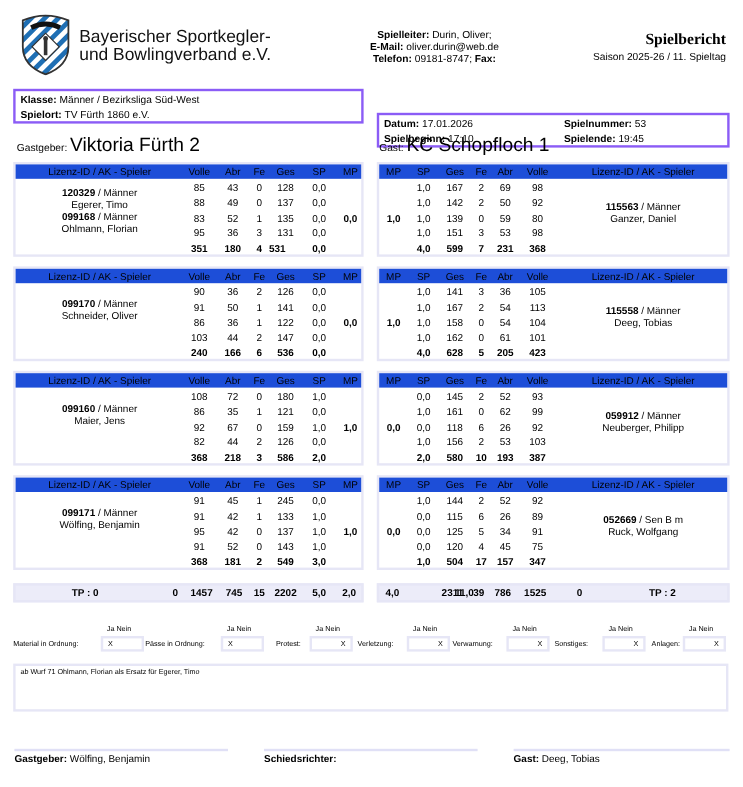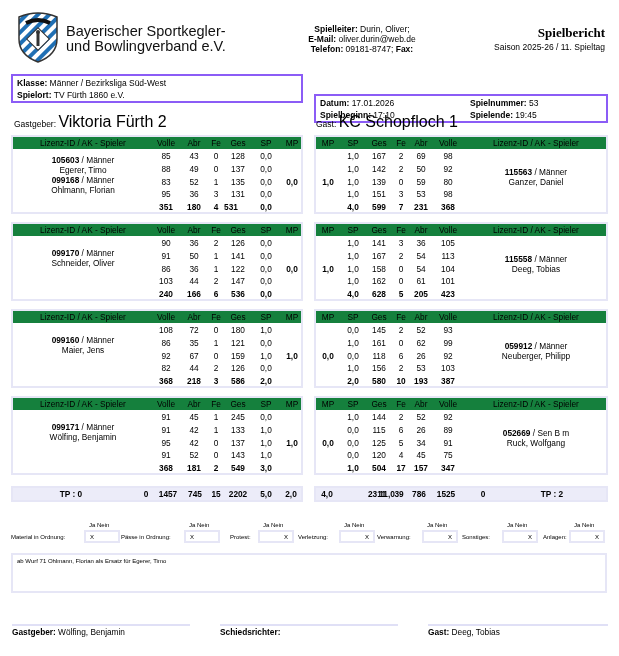--- a/index.html
+++ b/index.html
@@ -11,21 +11,21 @@
   .leiter b { font-weight: bold; }
   .report { right: 14px; top: 25px; text-align: right; }
   .report .t { font-size: 13px; font-weight: bold; font-family: "Liberation Serif", serif; }
   .report .s { font-size: 8.5px; margin-top: 1px; }
   .infobox { border: 2px solid #8b5cf6; font-size: 8.5px; line-height: 12px; padding: 1px 4px; box-sizing: border-box; }
   .infobox b { font-weight: bold; }
   .team-l { left: 14px; top: 113px; font-size: 16px; }
   .team-l small, .team-r small { font-size: 8.5px; }
   .team-r { left: 316px; top: 113px; font-size: 16px; }
   .blk { border: 2px solid #e6e6f6; box-sizing: border-box; background: #fff; }
-  .blk .hdr { background: #15803d; height: 12px; font-size: 8.3px; line-height: 12px; position: relative; }
+  .blk .hdr { background: #1d4ed8; height: 12px; font-size: 8.3px; line-height: 12px; position: relative; }
   .cell { position: absolute; font-size: 8.3px; text-align: center; line-height: 12px; }
   .num { position: absolute; font-size: 8.3px; line-height: 12.8px; text-align: center; }
   .bold { font-weight: bold; }
   .player { position: absolute; text-align: center; font-size: 8.3px; line-height: 10px; }
   .totbar { background: #ececf9; border: 2px solid #e6e6f6; box-sizing: border-box; height: 16px; font-size: 8.3px; font-weight: bold; line-height: 12px; }
   .form-lbl { position: absolute; font-size: 6px; }
   .jn { position: absolute; font-size: 6px; }
   .xbox { position: absolute; border: 2px solid #e6e6f6; box-sizing: border-box; width: 36px; height: 13px; font-size: 6px; line-height: 9px; }
   .note { border: 2px solid #e6e6f6; box-sizing: border-box; font-size: 6px; padding: 3px 4px; }
   .sig-line { position: absolute; height: 2px; background: #e0e0f6; }
@@ -86,21 +86,21 @@
       <div class="hdr">
         <span class="cell" style="left:0;width:140px;">Lizenz-ID / AK - Spieler</span>
         <span class="cell" style="left:141px;width:24px;">Volle</span>
         <span class="cell" style="left:170px;width:22px;">Abr</span>
         <span class="cell" style="left:196px;width:14px;">Fe</span>
         <span class="cell" style="left:213px;width:24px;">Ges</span>
         <span class="cell" style="left:242px;width:22px;">SP</span>
         <span class="cell" style="left:269px;width:20px;">MP</span>
       </div>
       <div class="player" style="left:0;width:140px;top:18px;">
-        <div><b>105603</b><span> / Männer</span></div>
+        <div><b>120329</b><span> / Männer</span></div>
         <div>Egerer, Timo</div>
         <div><b>099168</b><span> / Männer</span></div>
         <div>Ohlmann, Florian</div>
       </div>
       <span class="num" style="left:141px;width:24px;top:13px;">85</span>
       <span class="num" style="left:170px;width:22px;top:13px;">43</span>
       <span class="num" style="left:196px;width:14px;top:13px;">0</span>
       <span class="num" style="left:213px;width:24px;top:13px;">128</span>
       <span class="num" style="left:242px;width:22px;top:13px;">0,0</span>
       <span class="num" style="left:141px;width:24px;top:25.8px;">88</span>

